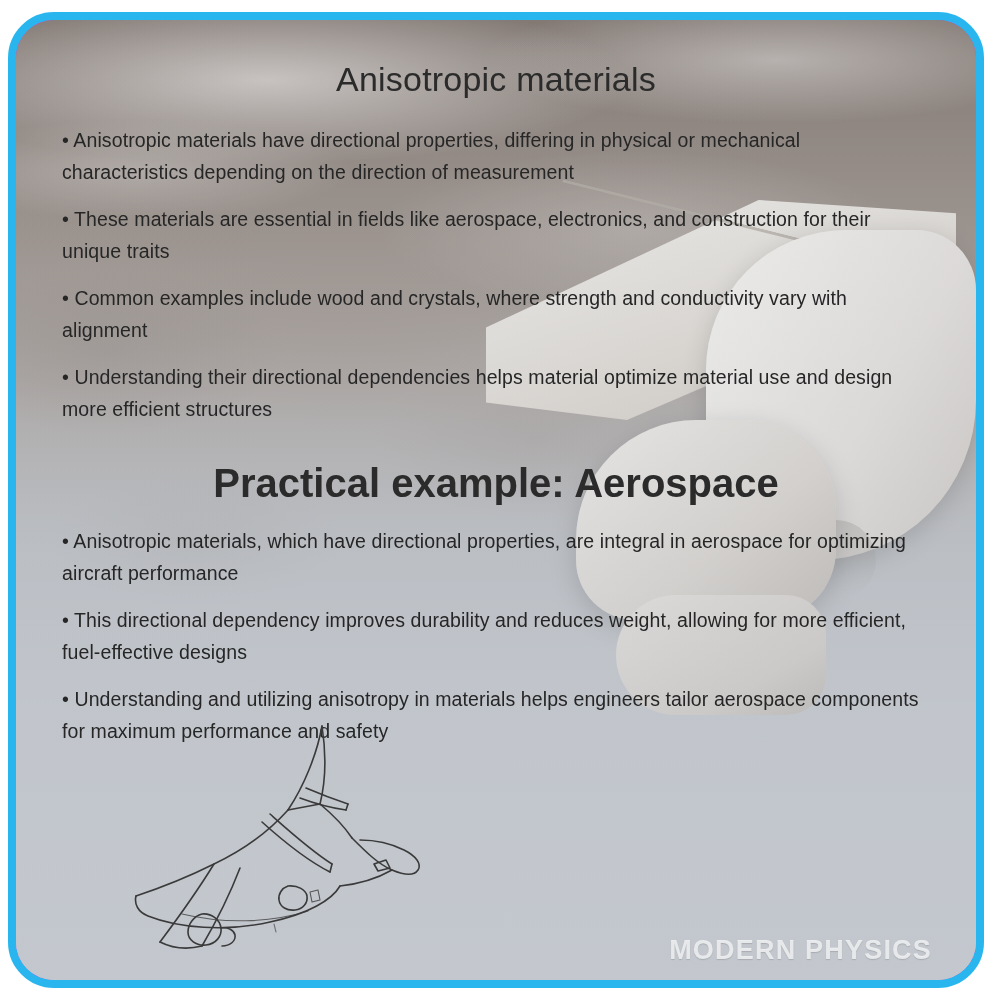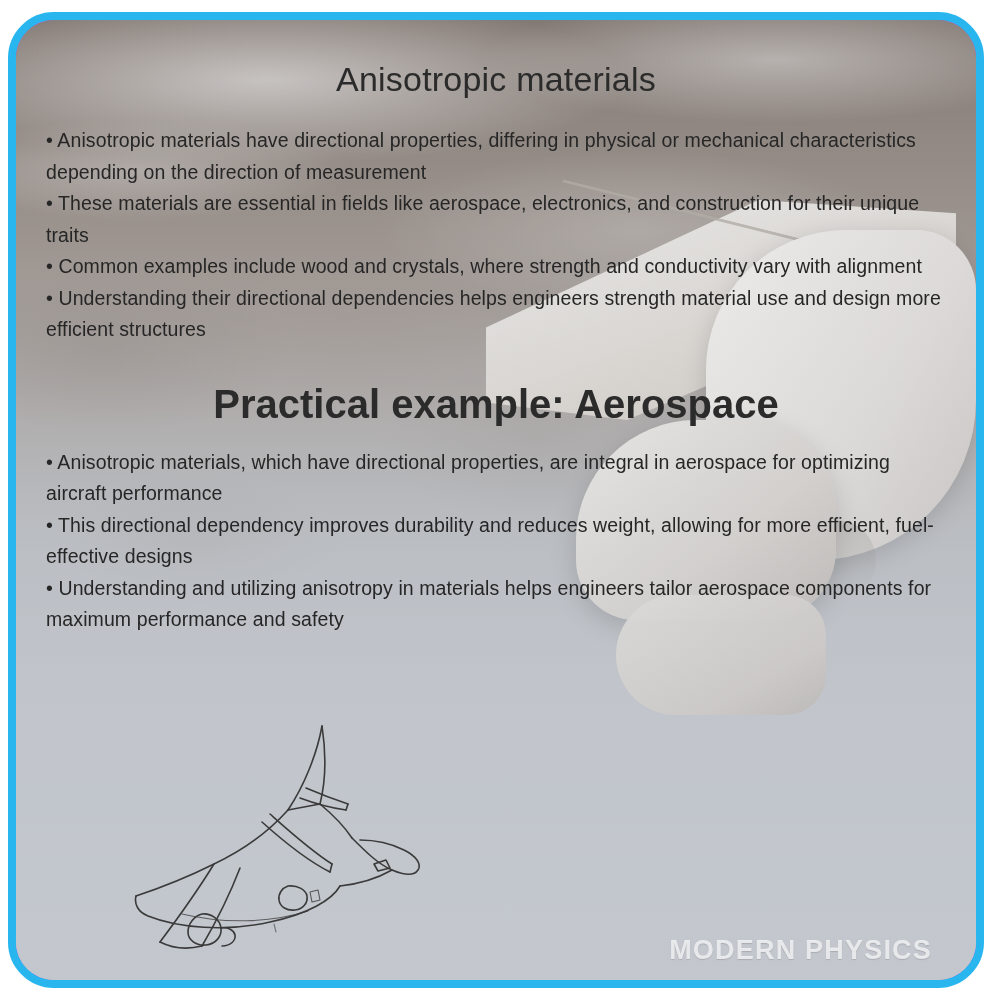--- a/index.html
+++ b/index.html
@@ -116,21 +116,21 @@
     letter-spacing: 0.2px;
     margin: 6px 0 26px 0;
   }
 
   .bullets { margin: 0 0 4px 0; }
 
   .bullet {
     font-size: 19.5px;
     line-height: 31.5px;
     color: #262626;
-    margin: 0;
+    margin: 16px;
     letter-spacing: 0.1px;
   }
 
   .section-title {
     text-align: center;
     font-size: 40px;
     color: #2b2b2b;
     font-weight: 700;
     margin: 36px 0 20px 0;
   }
@@ -176,21 +176,21 @@
   </div>
 
   <div class="content">
 
     <h1 class="slide-title">Anisotropic materials</h1>
 
     <div class="bullets">
       <p class="bullet">• Anisotropic materials have directional properties, differing in physical or mechanical characteristics depending on the direction of measurement</p>
       <p class="bullet">• These materials are essential in fields like aerospace, electronics, and construction for their unique traits</p>
       <p class="bullet">• Common examples include wood and crystals, where strength and conductivity vary with alignment</p>
-      <p class="bullet">• Understanding their directional dependencies helps engineers strength material use and design more efficient structures</p>
+      <p class="bullet">• Understanding their directional dependencies helps material optimize material use and design more efficient structures</p>
     </div>
 
     <h2 class="section-title">Practical example: Aerospace</h2>
 
     <div class="bullets">
       <p class="bullet">• Anisotropic materials, which have directional properties, are integral in aerospace for optimizing aircraft performance</p>
       <p class="bullet">• This directional dependency improves durability and reduces weight, allowing for more efficient, fuel-effective designs</p>
       <p class="bullet">• Understanding and utilizing anisotropy in materials helps engineers tailor aerospace components for maximum performance and safety</p>
     </div>
   </div>

